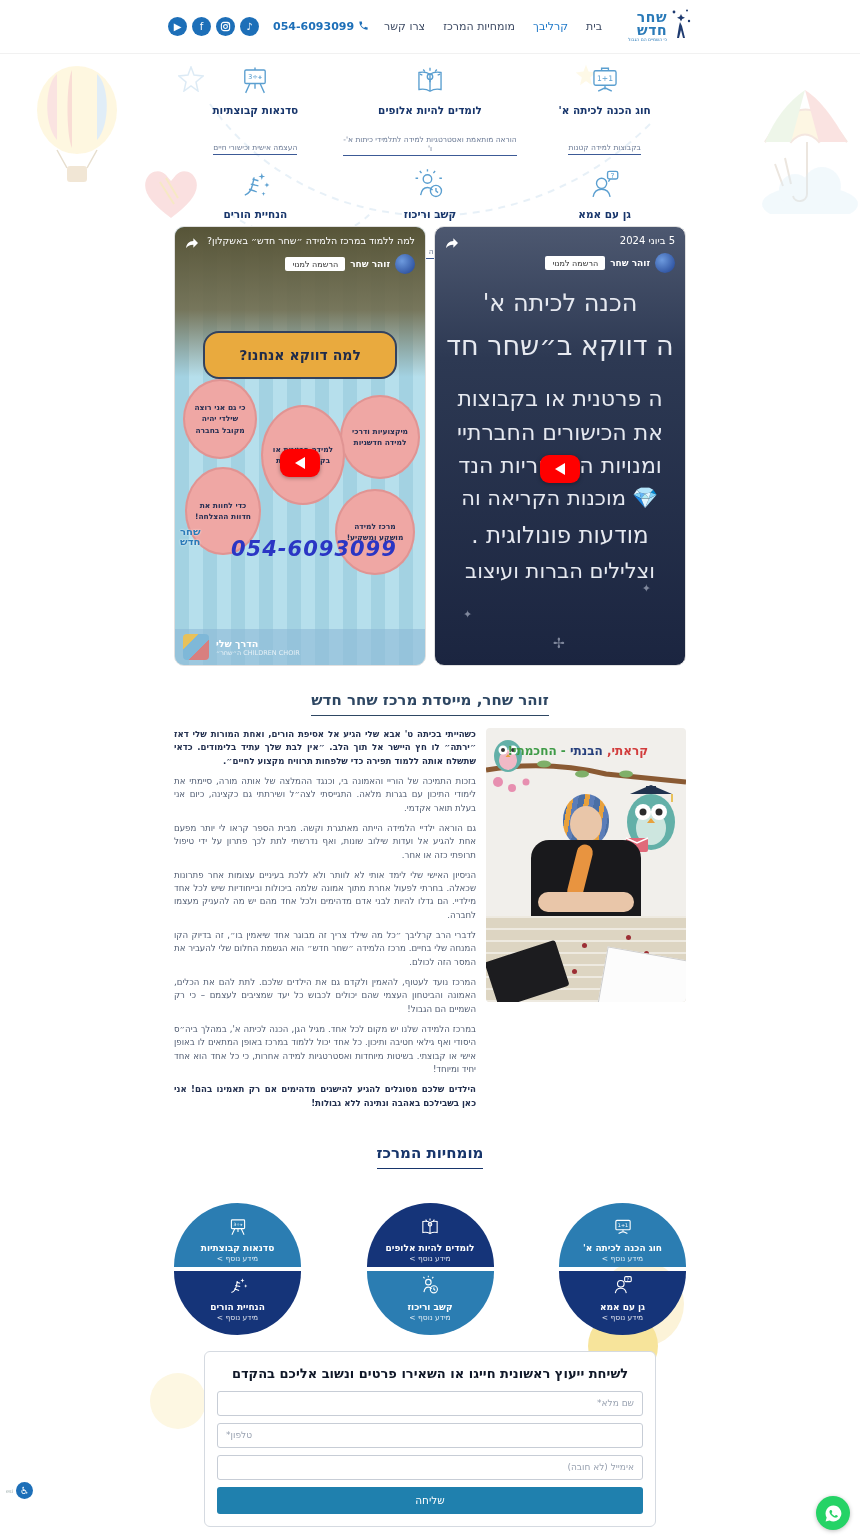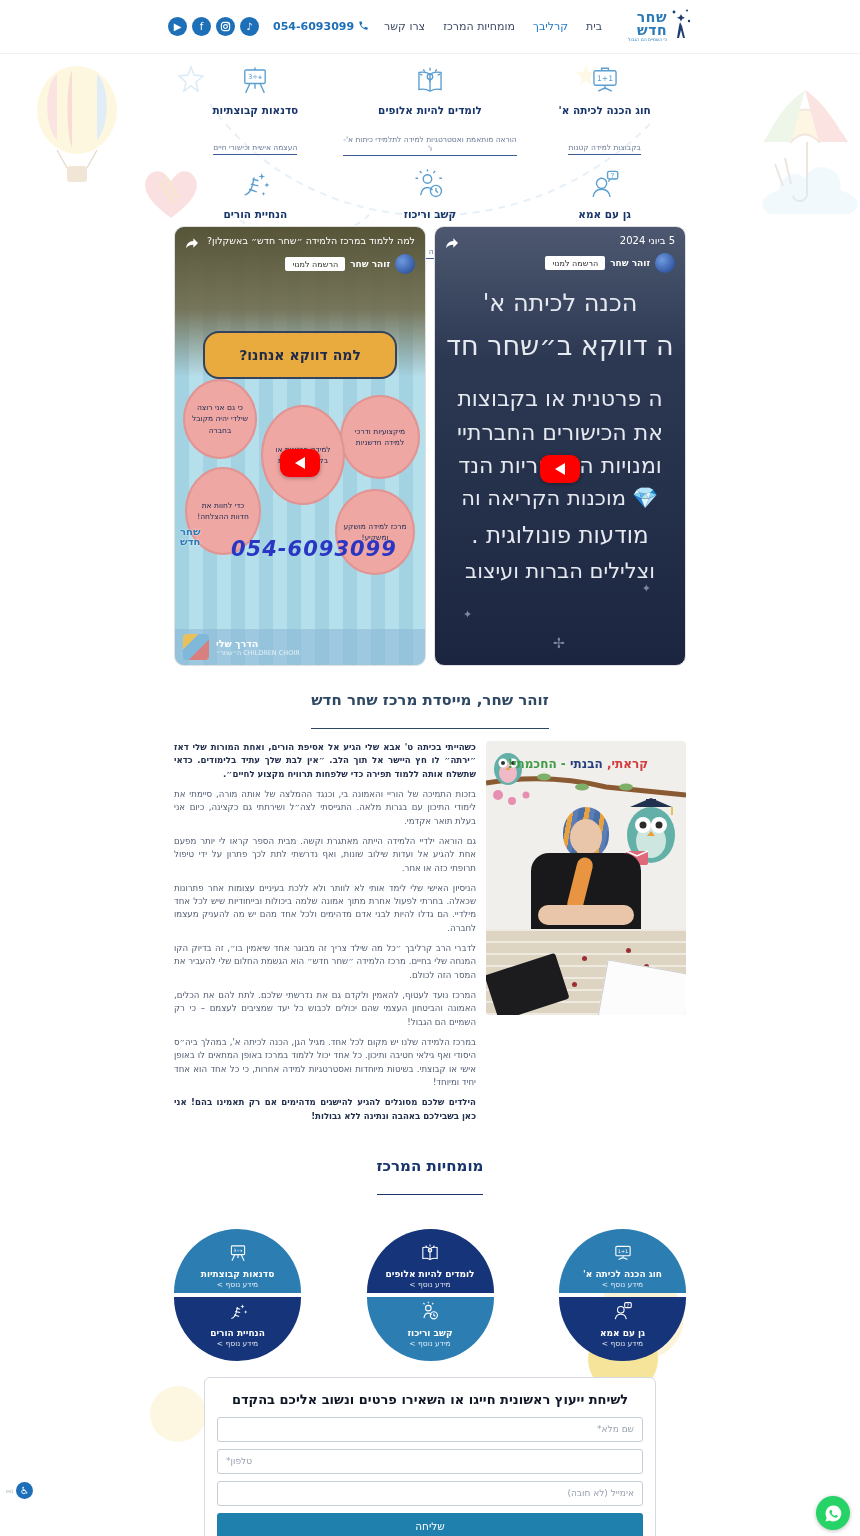--- a/index.html
+++ b/index.html
@@ -39,21 +39,21 @@
     background:linear-gradient(180deg, rgba(84,80,50,0.97) 0%, rgba(112,107,76,0.9) 55%, rgba(140,150,125,0) 100%); }
   .v-head { position:relative; z-index:3; padding:8px 10px 0; }
   .v-title { color:#fff; font-size:9.5px; padding-left:22px; line-height:1.3; }
   .v-date { color:#fff; font-size:10px; }
   .v-share { position:absolute; left:9px; top:8px; width:16px; height:16px; }
   .v-row { margin-top:7px; display:flex; align-items:center; gap:5px; }
   .avatar { width:20px; height:20px; border-radius:50%; background:radial-gradient(circle at 35% 35%,#6d9ade,#1d3f8f); flex:none; }
   .v-name { color:#fff; font-size:9px; font-weight:bold; }
   .sub-btn { background:#fff; color:#2b2b2b; font-size:8px; padding:2.5px 7px; border-radius:2px; border:none; cursor:pointer; font-family:inherit; }
   .banner { position:absolute; top:104px; left:28px; right:28px; height:48px; background:#e9aa3e; border:2px solid #33425e; border-radius:16px; display:flex; align-items:center; justify-content:center; font-weight:bold; color:#1f2b4a; font-size:14px; z-index:2; }
-  .bubble { position:absolute; border-radius:50%; background:#efa7a4; box-shadow:inset 0 0 0 2px rgba(210,130,130,.5); color:#232d52; font-weight:normal; font-size:7.5px; display:flex; align-items:center; justify-content:center; text-align:center; padding:8px; line-height:1.5; z-index:2; }
+  .bubble { position:absolute; border-radius:50%; background:#efa7a4; box-shadow:inset 0 0 0 2px rgba(210,130,130,.5); color:#232d52; font-weight:bold; font-size:7.5px; display:flex; align-items:center; justify-content:center; text-align:center; padding:8px; line-height:1.5; z-index:2; }
   .b1 { right:5px;  top:168px; width:80px; height:84px; }
   .b2 { left:8px;   top:152px; width:74px; height:80px; }
   .b3 { left:86px;  top:178px; width:84px; height:100px; }
   .b4 { left:10px;  top:240px; width:76px; height:88px; }
   .b5 { right:10px; top:262px; width:80px; height:86px; }
   .phone-hand { position:absolute; left:56px; top:310px; font-size:21px; font-weight:bold; font-style:italic; color:#2a35c4; letter-spacing:1px; z-index:2; direction:ltr; }
   .mini-logo { position:absolute; left:5px; top:300px; z-index:2; text-align:center; line-height:0.95; }
   .mini-logo .mw { color:#2a7ab8; font-weight:bold; font-size:10px; text-shadow:0 0 2px #fff; }
   .shorts-btn { position:absolute; left:50%; transform:translateX(-50%); width:40px; height:28px; background:#f00; border-radius:9px; display:flex; align-items:center; justify-content:center; z-index:4; cursor:pointer; box-shadow:0 1px 4px rgba(0,0,0,.35); }
   .shorts-btn .tri { width:0; height:0; border-top:6px solid transparent; border-bottom:6px solid transparent; border-right:10px solid #fff; }
@@ -68,21 +68,21 @@
   .rl1 { font-size:27px; margin-bottom:24px; }
   .rl2,.rl3,.rl4 { font-size:22px; margin-bottom:7px; }
   .rl5 { font-size:23px; margin-bottom:16px; }
   .rl6 { font-size:21px; margin-bottom:10px; }
   .rl7 { font-size:23px; margin-bottom:10px; }
   .rl8 { font-size:21px; }
   .r-star { position:absolute; color:#cfd6e6; opacity:.55; font-size:11px; z-index:1; }
   
   .about { width:512px; margin:24px auto 0; position:relative; z-index:2; }
   .sec-title { text-align:center; }
-  .sec-title span { display:inline-block; font-size:15px; font-weight:bold; color:#2e4763; border-bottom:1.5px solid #2e4763; padding-bottom:19px; }
+  .sec-title span { display:inline-block; font-size:15px; font-weight:bold; color:#2e4763; border-bottom:1.5px solid #2e4763; padding-bottom:6px; }
   .about-row { margin-top:12px; display:flex; gap:10px; }
   .about-img { width:200px; height:274px; flex:none; border-radius:4px; position:relative; overflow:hidden; background:#f1efeb; }
   .img-caption { position:absolute; top:16px; right:38px; font-size:12px; font-weight:bold; z-index:3; }
   .cap-red { color:#d23c3c; } .cap-navy { color:#27407c; } .cap-green { color:#3f9b47; }
   .woman-head { position:absolute; top:66px; left:77px; width:46px; height:52px; border-radius:50% 50% 46% 46%;
     background:repeating-linear-gradient(100deg,#4a6fa5 0 6px,#e8a13c 6px 11px,#5b7db8 11px 16px); z-index:2; }
   .woman-face { position:absolute; top:78px; left:84px; width:32px; height:36px; border-radius:50%; background:#e9c6a9; z-index:2; }
   .woman-body { position:absolute; top:112px; left:45px; width:110px; height:84px; border-radius:18px 18px 0 0; background:#19191c; z-index:2; }
   .woman-scarf { position:absolute; top:116px; left:86px; width:16px; height:56px; background:#e89440; border-radius:8px; transform:rotate(14deg); z-index:2; }
   .woman-arms { position:absolute; top:164px; left:52px; width:96px; height:20px; border-radius:10px; background:#e9c6a9; z-index:3; }
@@ -405,21 +405,21 @@
         <div class="fdot" style="bottom:20px; left:136px;"></div>
       <div class="laptop"></div>
       <div class="papers"></div>
     </div>
     <div class="about-text">
       <p class="bold">כשהייתי בכיתה ט' אבא שלי הגיע אל אסיפת הורים, ואחת המורות שלי דאז ״ירתה״ לו חץ היישר אל תוך הלב. ״אין לבת שלך עתיד בלימודים. כדאי שתשלח אותה ללמוד תפירה כדי שלפחות תרוויח מקצוע לחיים״.</p>
       <p>בזכות התמיכה של הוריי והאמונה בי, וכנגד ההמלצה של אותה מורה, סיימתי את לימודי התיכון עם בגרות מלאה. התגייסתי לצה״ל ושירתתי גם כקצינה, כיום אני בעלת תואר אקדמי.</p>
       <p>גם הוראה ילדיי הלמידה הייתה מאתגרת וקשה. מבית הספר קראו לי יותר מפעם אחת להגיע אל ועדות שילוב שונות, ואף נדרשתי לתת לכך פתרון על ידי טיפול תרופתי כזה או אחר.</p>
       <p>הניסיון האישי שלי לימד אותי לא לוותר ולא ללכת בעיניים עצומות אחר פתרונות שכאלה. בחרתי לפעול אחרת מתוך אמונה שלמה ביכולות ובייחודיות שיש לכל אחד מילדיי. הם גדלו להיות לבני אדם מדהימים ולכל אחד מהם יש מה להעניק מעצמו לחברה.</p>
       <p>לדברי הרב קרליבך ״כל מה שילד צריך זה מבוגר אחד שיאמין בו״, זה בדיוק הקו המנחה שלי בחיים. מרכז הלמידה ״שחר חדש״ הוא הגשמת החלום שלי להעביר את המסר הזה לכולם.</p>
-      <p>המרכז נועד לעטוף, להאמין ולקדם גם את נדרשתי שלכם. לתת להם את הכלים, האמונה והביטחון העצמי שהם יכולים לכבוש כל יעד שמציבים לעצמם – כי רק השמיים הם הגבול!</p>
+      <p>המרכז נועד לעטוף, להאמין ולקדם גם את הילדים שלכם. לתת להם את הכלים, האמונה והביטחון העצמי שהם יכולים לכבוש כל יעד שמציבים לעצמם – כי רק השמיים הם הגבול!</p>
       <p>במרכז הלמידה שלנו יש מקום לכל אחד. מגיל הגן, הכנה לכיתה א', במהלך ביה״ס היסודי ואף גילאי חטיבה ותיכון. כל אחד יכול ללמוד במרכז באופן המתאים לו באופן אישי או קבוצתי. בשיטות מיוחדות ואסטרטגיות למידה אחרות, כי כל אחד הוא אחד יחיד ומיוחד!</p>
       <p class="bold">הילדים שלכם מסוגלים להגיע להישגים מדהימים אם רק תאמינו בהם! אני כאן בשבילכם באהבה ונתינה ללא גבולות!</p>
     </div>
   </div>
 </div>
 
 <div class="spec">
   <div class="sec-title"><span>מומחיות המרכז</span></div>
   <div class="ydot" style="left:598px; top:118px; width:86px; height:86px; background:#fcf3d8;"></div>
   <div class="ydot" style="left:588px; top:168px; width:70px; height:70px; background:#f7e49b;"></div>

